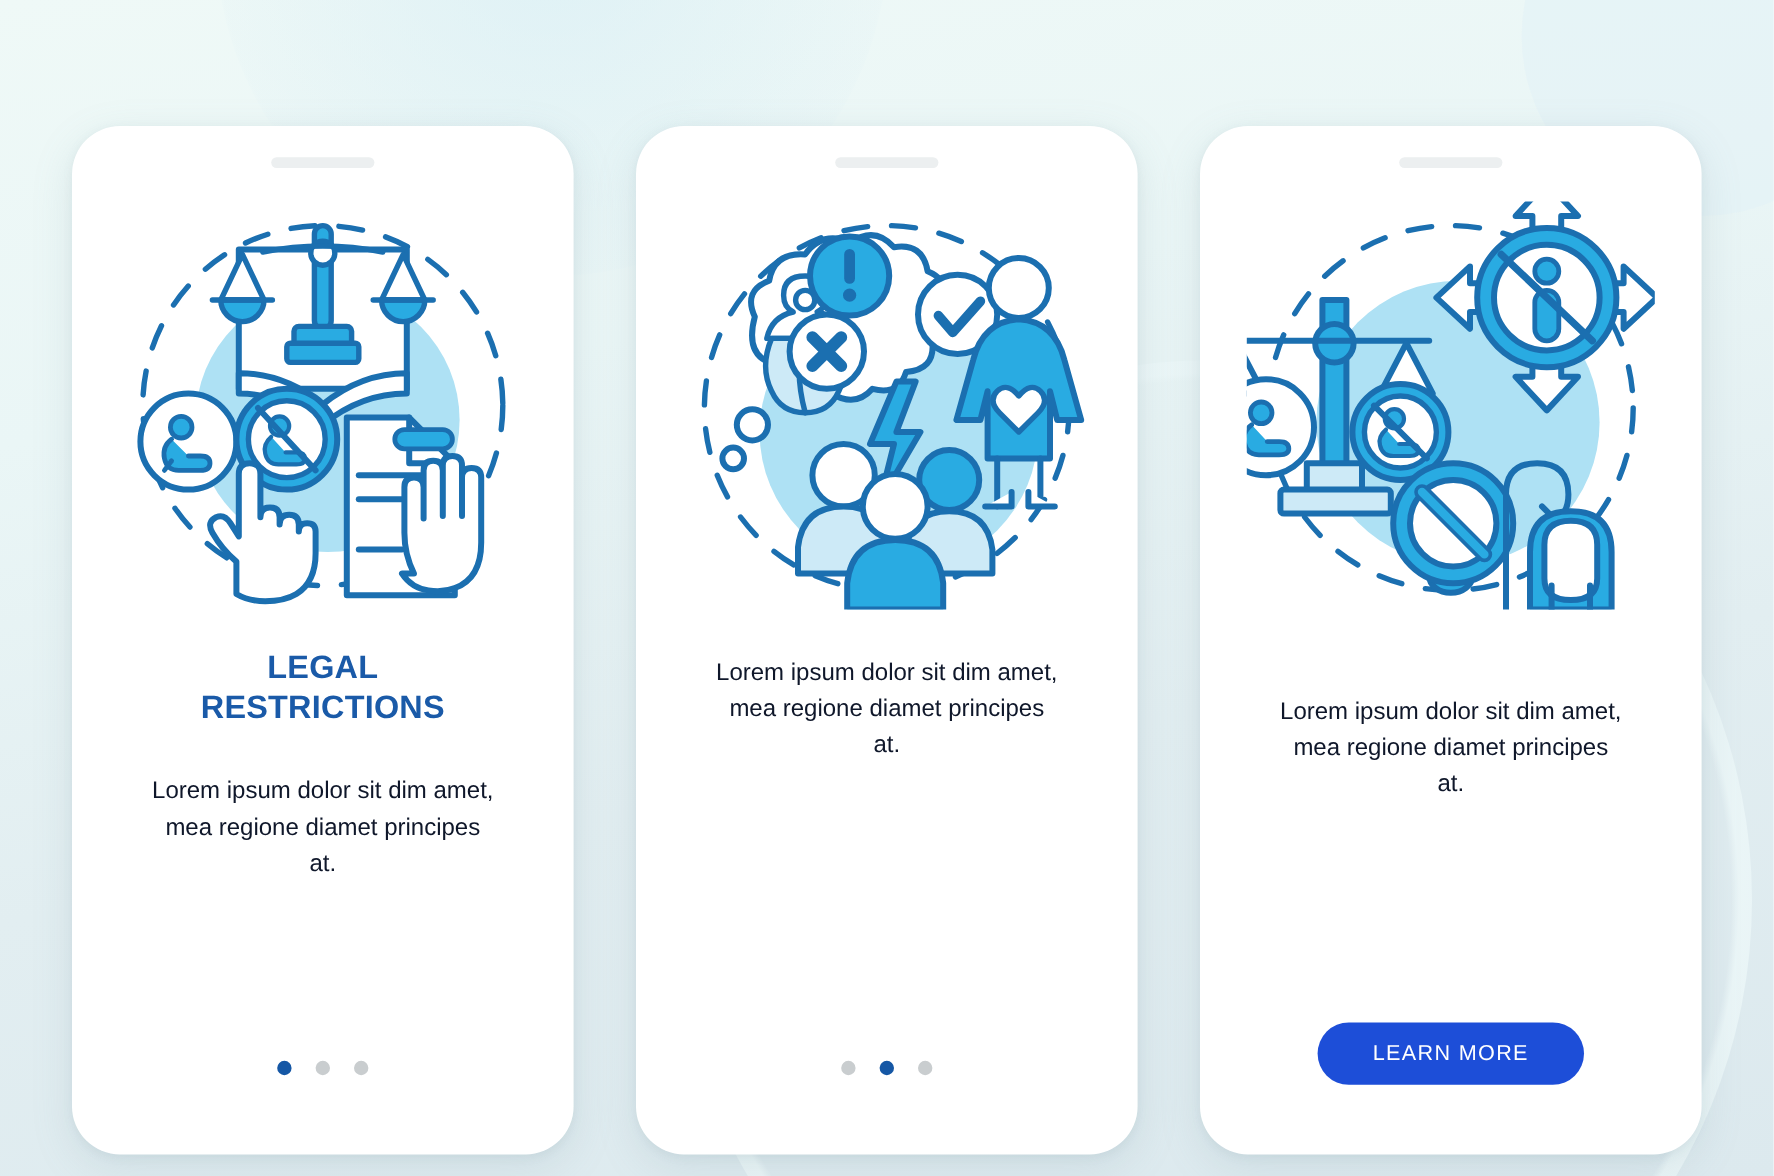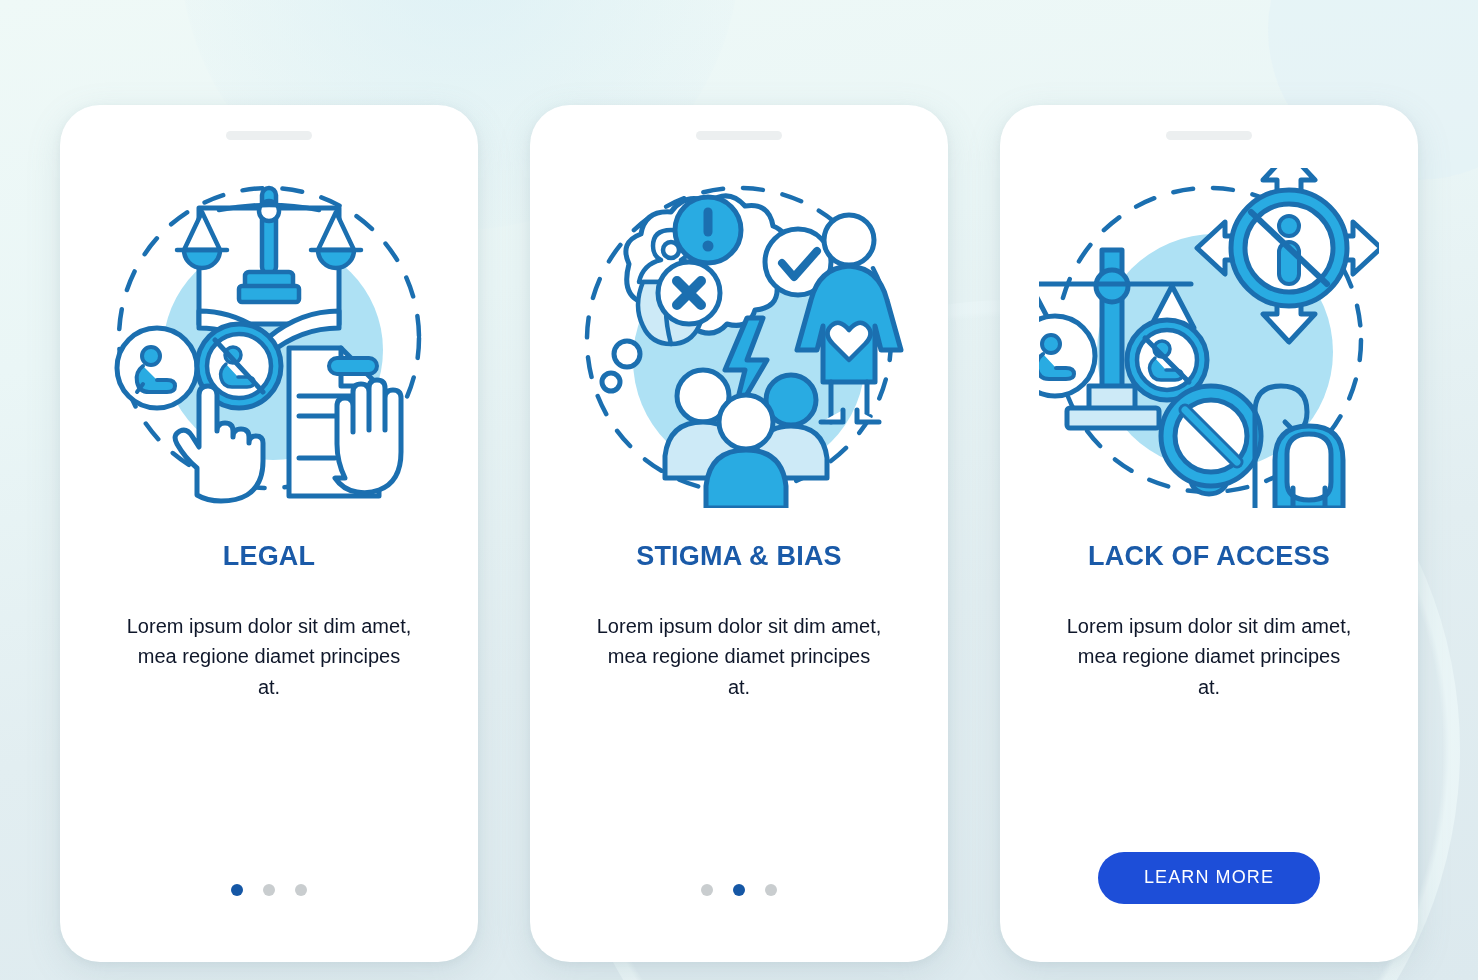--- a/index.html
+++ b/index.html
@@ -227,20 +227,21 @@
           </g>
           <g>
             <path d="M246 310 q-8 -16 -8 -34 v-38 q0 -8 8 -8 q8 0 8 8 v26 v-40 q0 -8 8 -8 q8 0 8 8 v38 v-42
                      q0 -8 8 -8 q8 0 8 8 v42 v-32 q0 -8 8 -8 q8 0 8 8 v54 q0 30 -22 38 q-10 4 -22 2 q-14 -2 -22 -14 z" fill="#ffffff" stroke="#1b6fb0" stroke-width="5"></path>
           </g>
         </svg>
       </div>
 
       <div class="title">
         <div>LEGAL</div>
+        <div>RESTRICTIONS</div>
       </div>
 
       <div class="body-text">Lorem ipsum dolor sit dim amet, mea regione diamet principes at.</div>
 
       <div class="spacer"></div>
 
       <div class="dots">
         <span class="dot active"></span>
         <span class="dot"></span>
         <span class="dot"></span>
@@ -302,23 +303,20 @@
             <circle cx="222" cy="232" r="25" fill="#29abe2" stroke="#1b6fb0" stroke-width="5"></circle>
             <path d="M222 258 q-32 0 -36 32 v20 h72 v-20 q-4 -32 -36 -32 z" fill="#cdeaf7" stroke="#1b6fb0" stroke-width="5"></path>
             <circle cx="134" cy="228" r="26" fill="#ffffff" stroke="#1b6fb0" stroke-width="5"></circle>
             <path d="M134 254 q-34 0 -38 34 v22 h76 v-22 q-4 -34 -38 -34 z" fill="#cdeaf7" stroke="#1b6fb0" stroke-width="5"></path>
             <circle cx="177" cy="254" r="27" fill="#ffffff" stroke="#1b6fb0" stroke-width="5"></circle>
             <path d="M177 282 q-36 0 -40 36 v22 h80 v-22 q-4 -36 -40 -36 z" fill="#29abe2" stroke="#1b6fb0" stroke-width="5"></path>
           </g>
         </svg>
       </div>
 
-      <div class="title">
-        <div>STIGMA &amp; BIAS</div>
-      </div>
 
       <div class="body-text">Lorem ipsum dolor sit dim amet, mea regione diamet principes at.</div>
 
       <div class="spacer"></div>
 
       <div class="dots">
         <span class="dot"></span>
         <span class="dot active"></span>
         <span class="dot"></span>
       </div>
@@ -384,21 +382,20 @@
           </g>
           <g>
             <path d="M236 292 q0 -34 34 -34 q34 0 34 34 v48 h-68 z" fill="#29abe2" stroke="#1b6fb0" stroke-width="5"></path>
             <path d="M248 286 q0 -20 22 -20 q22 0 22 20 v28 q0 18 -22 18 q-22 0 -22 -18 z" fill="#ffffff" stroke="#1b6fb0" stroke-width="5"></path>
             <path d="M254 320 v20 M286 320 v20" stroke="#1b6fb0" stroke-width="5"></path>
           </g>
         </svg>
       </div>
 
       <div class="title">
-        <div>LACK OF ACCESS</div>
       </div>
 
       <div class="body-text">Lorem ipsum dolor sit dim amet, mea regione diamet principes at.</div>
 
       <div class="spacer"></div>
 
       <button class="cta">LEARN MORE</button>
     </div>
 
   </div>

